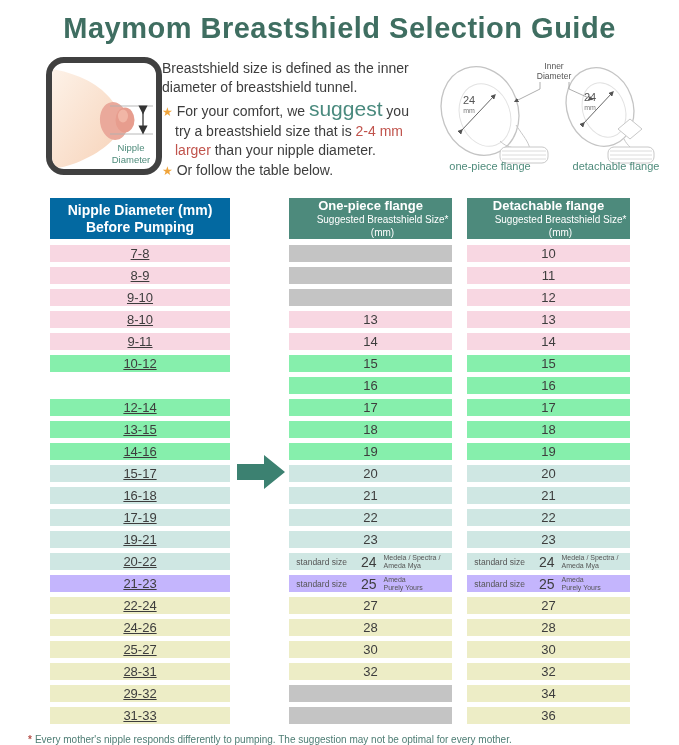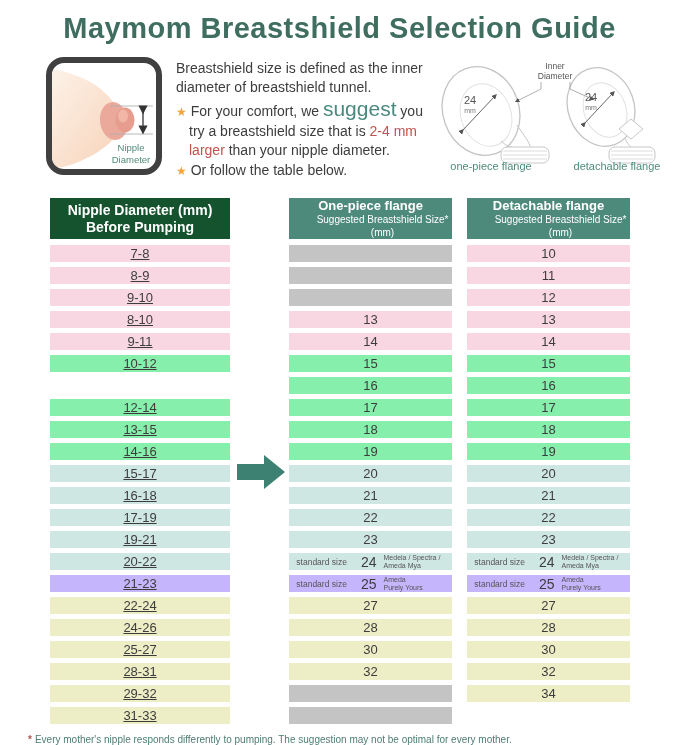--- a/index.html
+++ b/index.html
@@ -6,36 +6,36 @@
   body{width:679px;height:745px;font-family:"Liberation Sans",sans-serif;overflow:hidden;}
   .page{position:relative;width:679px;height:745px;background:#fff;}
 
   .title{margin:12px 0 0 0;text-align:center;font-size:29px;font-weight:bold;
          color:#3f6e61;letter-spacing:0.5px;}
 
   
   .info-row{display:flex;margin:12px 0 0 46px;align-items:flex-start;}
   .breast-box{width:104px;height:106px;border:6px solid #404040;border-radius:18px;
               flex:0 0 auto;overflow:hidden;background:#fff;}
-  .info-text{width:264px;margin-left:14px;font-size:14px;line-height:19px;color:#3d3d3d;margin-top:2px;}
+  .info-text{width:264px;font-size:14px;line-height:19px;color:#3d3d3d;margin-top:2px;}
   .info-text p{margin:0 0 1px 0;}
   .bullet{padding-left:13px;text-indent:-13px;}
   .star{color:#f0a43a;font-size:12px;}
   .suggest{font-size:21px;color:#4a8a7e;line-height:1;}
   .red{color:#c0534c;}
   .flange-illos{flex:0 0 auto;margin-left:2px;margin-top:2px;}
 
   svg text{font-family:"Liberation Sans",sans-serif;}
 
   
   .table{position:relative;margin-top:16px;padding-left:50px;}
   .thead,.trow{display:grid;grid-template-columns:180px 59px 163px 15px 163px;}
   .th{height:41px;display:flex;flex-direction:column;justify-content:center;align-items:center;
       color:#fff;text-align:center;}
-  .th1{grid-column:1;background:#14532d;}
+  .th1{grid-column:1;background:#0369a1;}
   .th2{grid-column:3;background:#4d8a7c;}
   .th3{grid-column:5;background:#4d8a7c;}
   .th .t1{font-size:14px;font-weight:bold;line-height:17px;}
   .th .t2{font-size:13px;font-weight:bold;line-height:15px;}
   .th .sub{font-size:10px;line-height:13px;margin-left:24px;}
   .rows{margin-top:6px;}
   .trow{margin-bottom:5px;}
   .cell{height:17px;display:flex;align-items:center;justify-content:center;
         font-size:13px;color:#3d3d3d;}
   .c1{grid-column:1;text-decoration:underline;}
@@ -283,20 +283,21 @@
           <div class="cell c3">32</div>
         </div>
         <div class="trow g-yellow">
           <div class="cell c1">29-32</div>
           <div class="cell c2 empty"></div>
           <div class="cell c3">34</div>
         </div>
         <div class="trow g-yellow">
           <div class="cell c1">31-33</div>
           <div class="cell c2 empty"></div>
+          <div class="cell c3">36</div>
         </div>
       </div>
 
     <svg class="arrow" width="48" height="34" viewBox="0 0 48 34">
       <polygon points="0,9 27,9 27,0 48,17 27,34 27,25 0,25" fill="#3c8171"></polygon>
     </svg>
   </div>
 
   <div class="footnote">
     <span class="foot-star">*</span><span>Every mother's nipple responds differently to pumping. The suggestion may not be optimal for every mother.</span>

